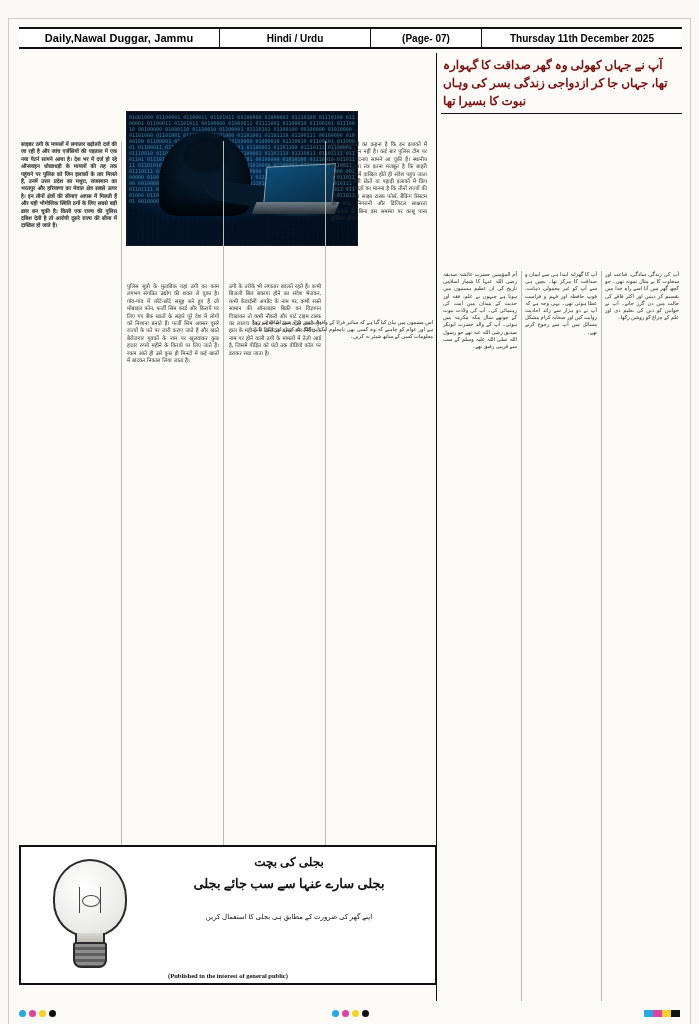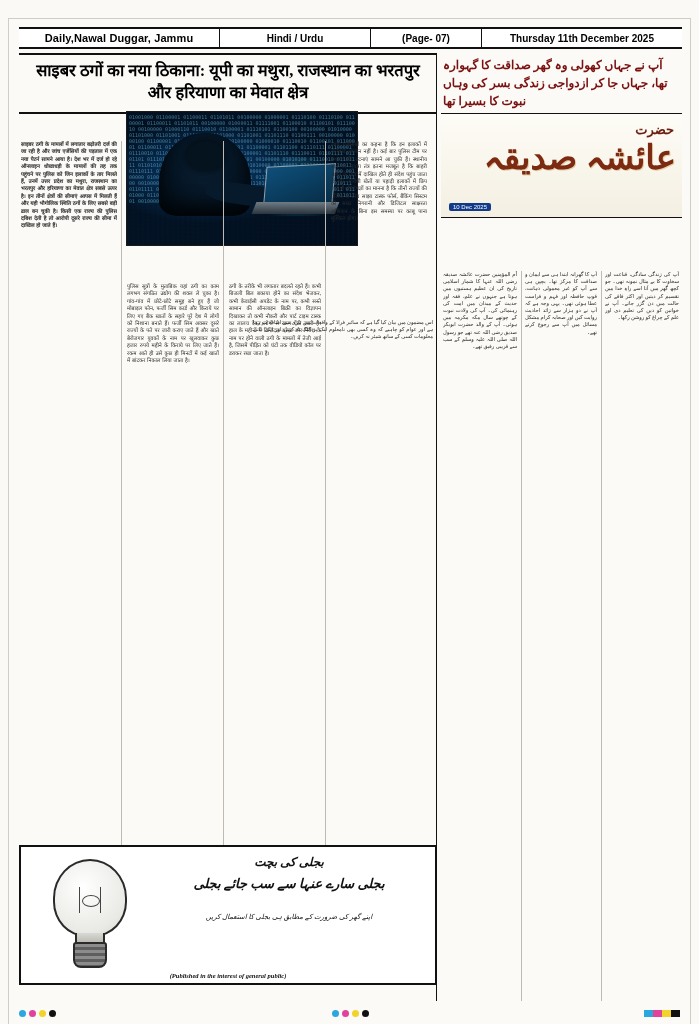--- a/index.html
+++ b/index.html
@@ -169,21 +169,20 @@
   .lede { font-weight: bold; }
 
   
   .ad-box {
     position: absolute;
     left: 10px; bottom: 34px;
     width: 418px; height: 140px;
     border: 2px solid #111;
     background: #fff;
     overflow: hidden;
-    font-style: italic;
   }
   .bulb {
     position: absolute; left: 14px; top: 10px; width: 112px; height: 118px;
   }
   .bulb .glass {
     position: absolute; left: 18px; top: 2px; width: 74px; height: 78px;
     border: 2px solid #2a2a2a; border-radius: 50% 50% 45% 45%;
     background: radial-gradient(circle at 40% 35%, #ffffff, #e9e9e5 70%, #d8d8d2);
   }
   .bulb .fil {
@@ -310,23 +309,20 @@
       <div class="mast-sep"></div>
       <div class="mast-cell mast-page">(Page- 07)</div>
       <div class="mast-sep"></div>
       <div class="mast-cell mast-date">Thursday 11th December 2025</div>
     </div>
 
     <div class="divider-v" style="left:427px;"></div>
 
     <div class="left-sec">
 
-      <div class="headline-box">
-        <div class="headline">साइबर ठगों का नया ठिकाना: यूपी का मथुरा, राजस्थान का भरतपुर और हरियाणा का मेवात क्षेत्र</div>
-      </div>
 
       <div class="photo-wrap" style="left:107px; top:58px;">
         <div class="photo">
           <div class="code">
             01001000 01100001 01100011 01101011 00100000 01000001 01110100 01110100 01100001 01100011 01101011 00100000 01000011 01111001 01100010 01100101 01110010 00100000 01000110 01110010 01100001 01110101 01100100 00100000 01010000 01101000 01101001 01110011 01101000 01101001 01101110 01100111 00100000 01000100 01100001 01110100 01100001 00100000 01000010 01110010 01100101 01100001 01100011 01101000 00100000 01001101 01100001 01101100 01110111 01100001 01110010 01100101 00100000 01010010 01100001 01101110 01110011 01101111 01101101 01110111 01100001 01110010 01100101 00100000 01010100 01110010 01101111 01101010 01100001 01101110 00100000 01010000 01100001 01110011 01110011 01110111 01101111 01110010 01100100 00100000 01001111 01010100 01010000 00100000 01000110 01101001 01110010 01100101 01110111 01100001 01101100 01101100 00100000 01010110 01101001 01110010 01110101 01110011 00100000 01010111 01101111 01110010 01101101 00100000 01010000 01101000 01101001 01110011 01101000 01101001 01101110 01100111 00100000 01010011 01100011 01100001 01101101 00100000 01000110 01110010 01100001 01110101 01100100
           </div>
           <div class="glow"></div>
           <div class="hoodie"></div>
           <div class="head"></div>
           <div class="arm"></div>
@@ -370,25 +366,20 @@
           <div class="ad-line3">بجلی سارے عنہا سے سب جائے بجلی</div>
           <div class="ad-body" style="margin-top:20px;">اپنے گھر کی ضرورت کے مطابق ہی بجلی کا استعمال کریں</div>
         </div>
         <div class="ad-credit">(Published in the interest of general public)</div>
       </div>
     </div>
 
     <div class="right-sec">
       <div class="urdu-sub">آپ نے جہاں کھولی وہ گھر صداقت کا گہوارہ تھا، جہاں جا کر ازدواجی زندگی بسر کی وہاں نبوت کا بسیرا تھا</div>
 
-      <div class="urdu-title-art">
-        <div class="hazrat">حضرت</div>
-        <div class="big">عائشہ صدیقہ</div>
-        <div class="urdu-date-badge">10 Dec 2025</div>
-      </div>
 
       <div class="urdu-cols" style="top:218px;">
         <div class="col-rule" style="left:80px;"></div>
         <div class="col-rule" style="left:160px;"></div>
         <div class="col" style="left:2px; width:74px; height:700px;">
           <div class="utxt">اُم المؤمنین حضرت عائشہ صدیقہ رضی اللہ عنہا کا شمار اسلامی تاریخ کی ان عظیم ہستیوں میں ہوتا ہے جنہوں نے علم، فقہ اور حدیث کے میدان میں امت کی رہنمائی کی۔ آپ کی ولادت نبوت کے چوتھے سال مکہ مکرمہ میں ہوئی۔ آپ کے والد حضرت ابوبکر صدیق رضی اللہ عنہ تھے جو رسول اللہ صلی اللہ علیہ وسلم کے سب سے قریبی رفیق تھے۔</div>
         </div>
         <div class="col" style="left:84px; width:72px; height:700px;">
           <div class="utxt">آپ کا گھرانہ ابتدا ہی سے ایمان و صداقت کا مرکز تھا۔ بچپن ہی سے آپ کو غیر معمولی ذہانت، قوتِ حافظہ اور فہم و فراست عطا ہوئی تھی۔ یہی وجہ ہے کہ آپ نے دو ہزار سے زائد احادیث روایت کیں اور صحابہ کرام مشکل مسائل میں آپ سے رجوع کرتے تھے۔</div>
         </div>

